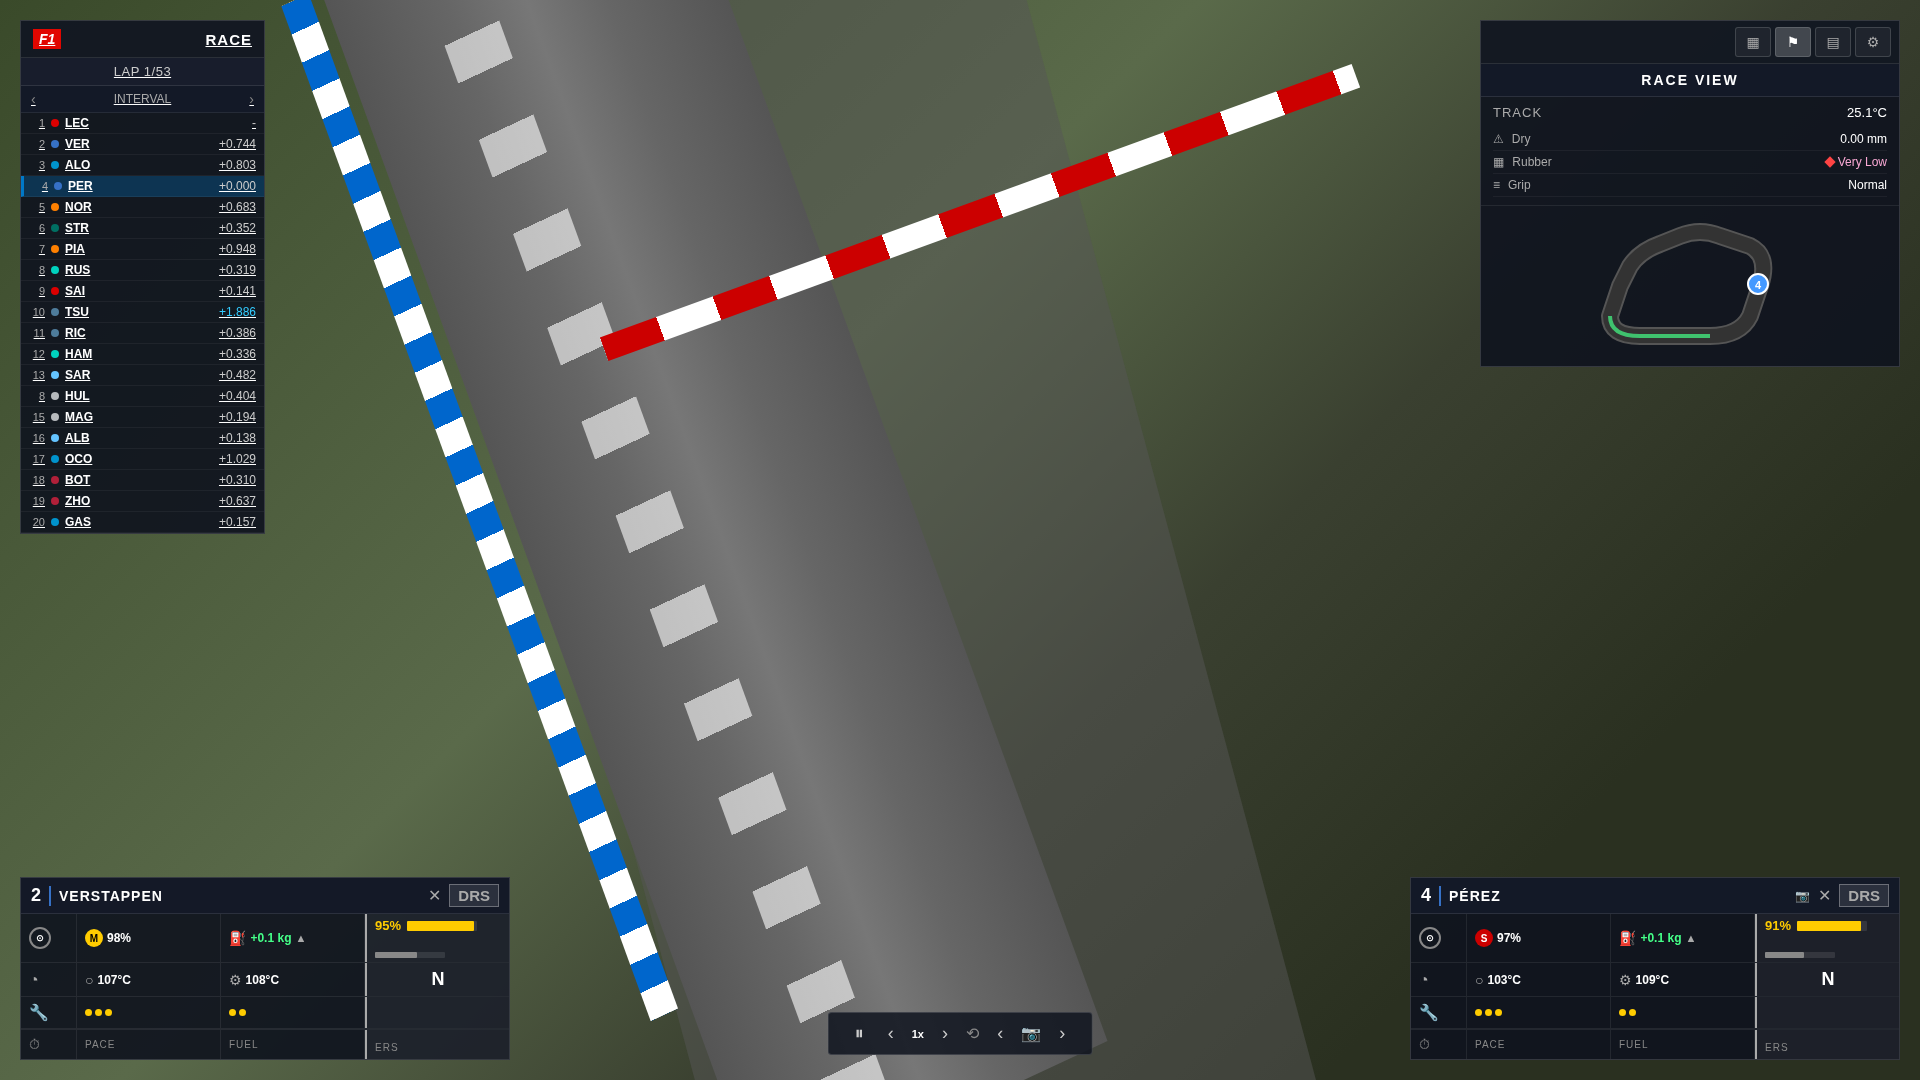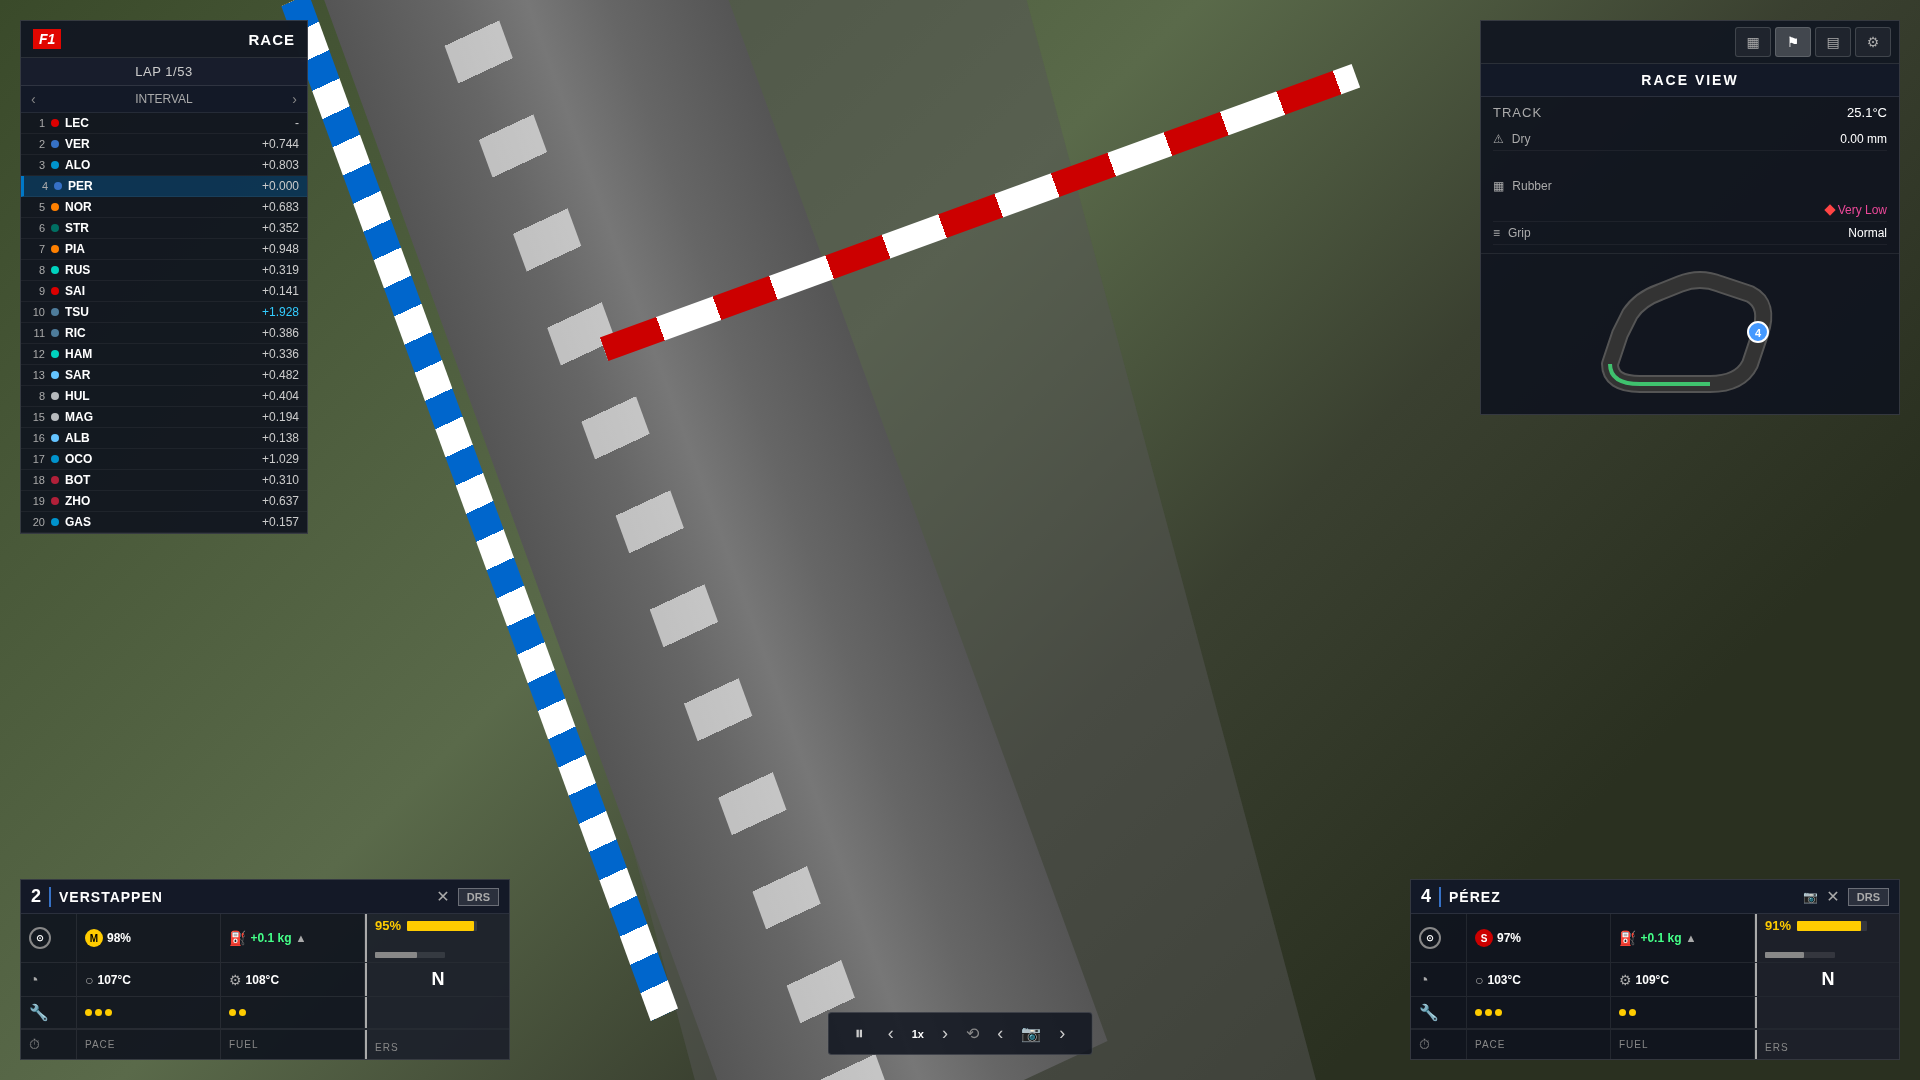--- a/index.html
+++ b/index.html
@@ -61,24 +61,25 @@
       top: 200px; left: 580px;
       width: 800px; height: 25px;
       background: repeating-linear-gradient(to right, #cc0000 0px, #cc0000 60px, #fff 60px, #fff 120px);
       transform: rotate(-20deg);
     }
 
     
     .race-panel {
       position: absolute;
       top: 20px; left: 20px;
-      width: 288px;
+      width: 245px;
       background: rgba(15, 20, 30, 0.92);
       border: 1px solid rgba(255,255,255,0.15);
       color: #fff;
+      text-decoration: underline;
     }
 
     .race-header {
       display: flex;
       align-items: center;
       justify-content: space-between;
       padding: 8px 12px;
       background: rgba(20,25,35,0.95);
       border-bottom: 1px solid rgba(255,255,255,0.1);
     }
@@ -319,25 +320,24 @@
       align-items: center;
       gap: 8px;
       color: #aaa;
     }
 
     .track-row-value {
       color: #fff;
     }
 
     .track-row-value.very-low {
-      color: #ec4899;
+      color: #f9a8d4;
       display: flex;
       align-items: center;
       gap: 4px;
-      margin-top: 48px;
     }
 
     .diamond-icon {
       width: 8px;
       height: 8px;
       background: #ff4444;
       transform: rotate(45deg);
       display: inline-block;
     }
 
@@ -399,21 +399,21 @@
       font-size: 14px;
       font-weight: 700;
       letter-spacing: 1px;
       flex: 1;
     }
 
     .drs-badge {
       background: rgba(255,255,255,0.1);
       border: 1px solid rgba(255,255,255,0.3);
       padding: 2px 8px;
-      font-size: 11px;
+      font-size: 15px;
       font-weight: 700;
       color: #aaa;
     }
 
     .close-btn {
       background: none;
       border: none;
       color: #aaa;
       font-size: 16px;
       cursor: pointer;
@@ -600,21 +600,21 @@
       <div class="driver-row">
       <span class="pos-num">9</span>
       <span class="team-dot" style="background:#dc0000"></span>
       <span class="driver-code">SAI</span>
       <span class="driver-interval">+0.141</span>
     </div>
       <div class="driver-row">
       <span class="pos-num">10</span>
       <span class="team-dot" style="background:#4e7c9b"></span>
       <span class="driver-code">TSU</span>
-      <span class="driver-interval positive">+1.928</span>
+      <span class="driver-interval positive">+1.886</span>
     </div>
       <div class="driver-row">
       <span class="pos-num">11</span>
       <span class="team-dot" style="background:#4e7c9b"></span>
       <span class="driver-code">RIC</span>
       <span class="driver-interval">+0.386</span>
     </div>
       <div class="driver-row">
       <span class="pos-num">12</span>
       <span class="team-dot" style="background:#00d2be"></span>

